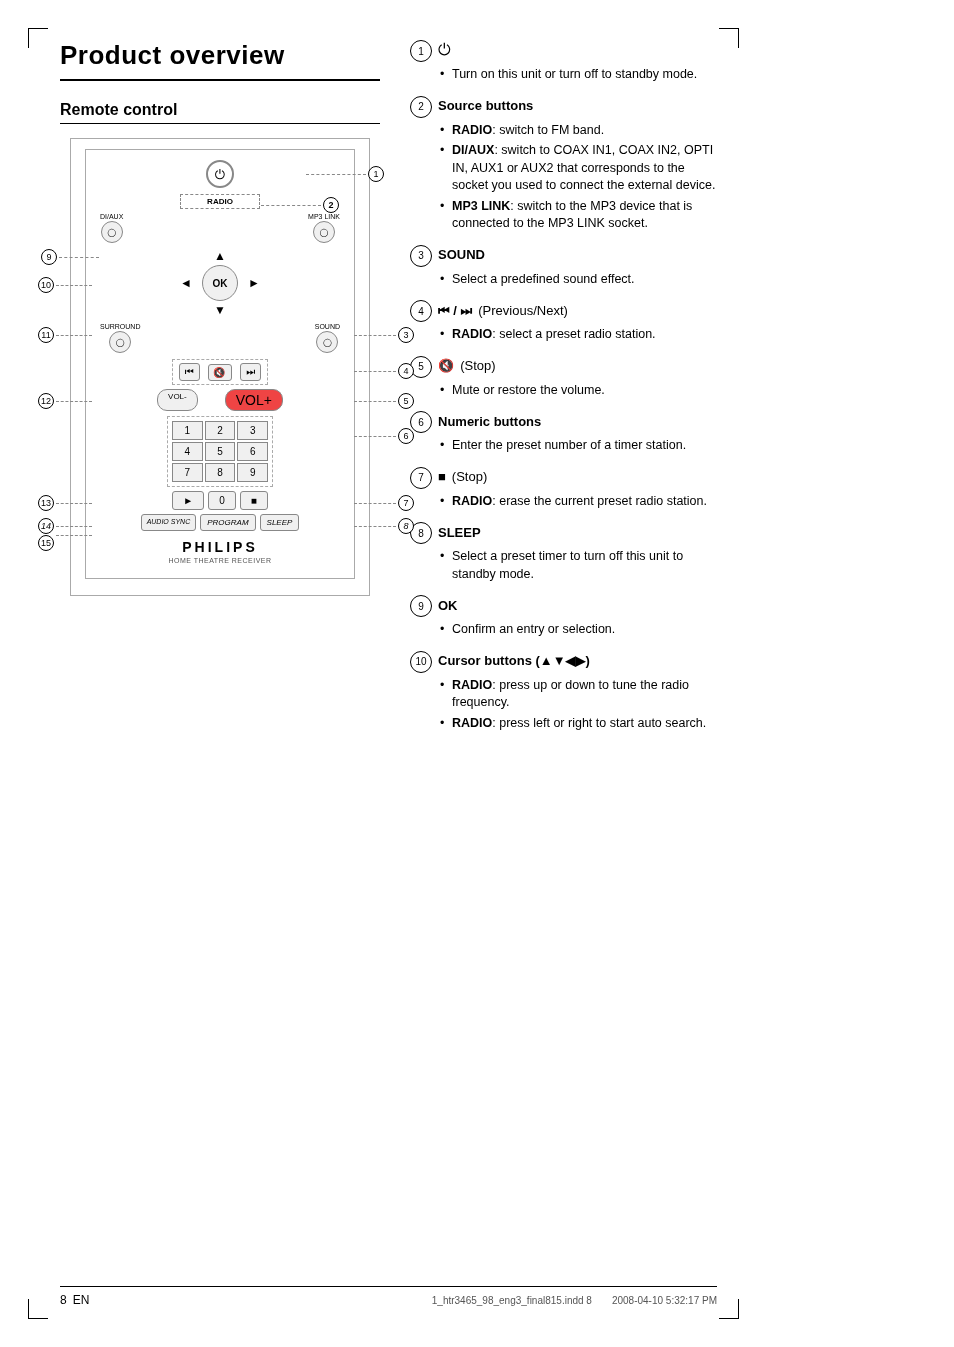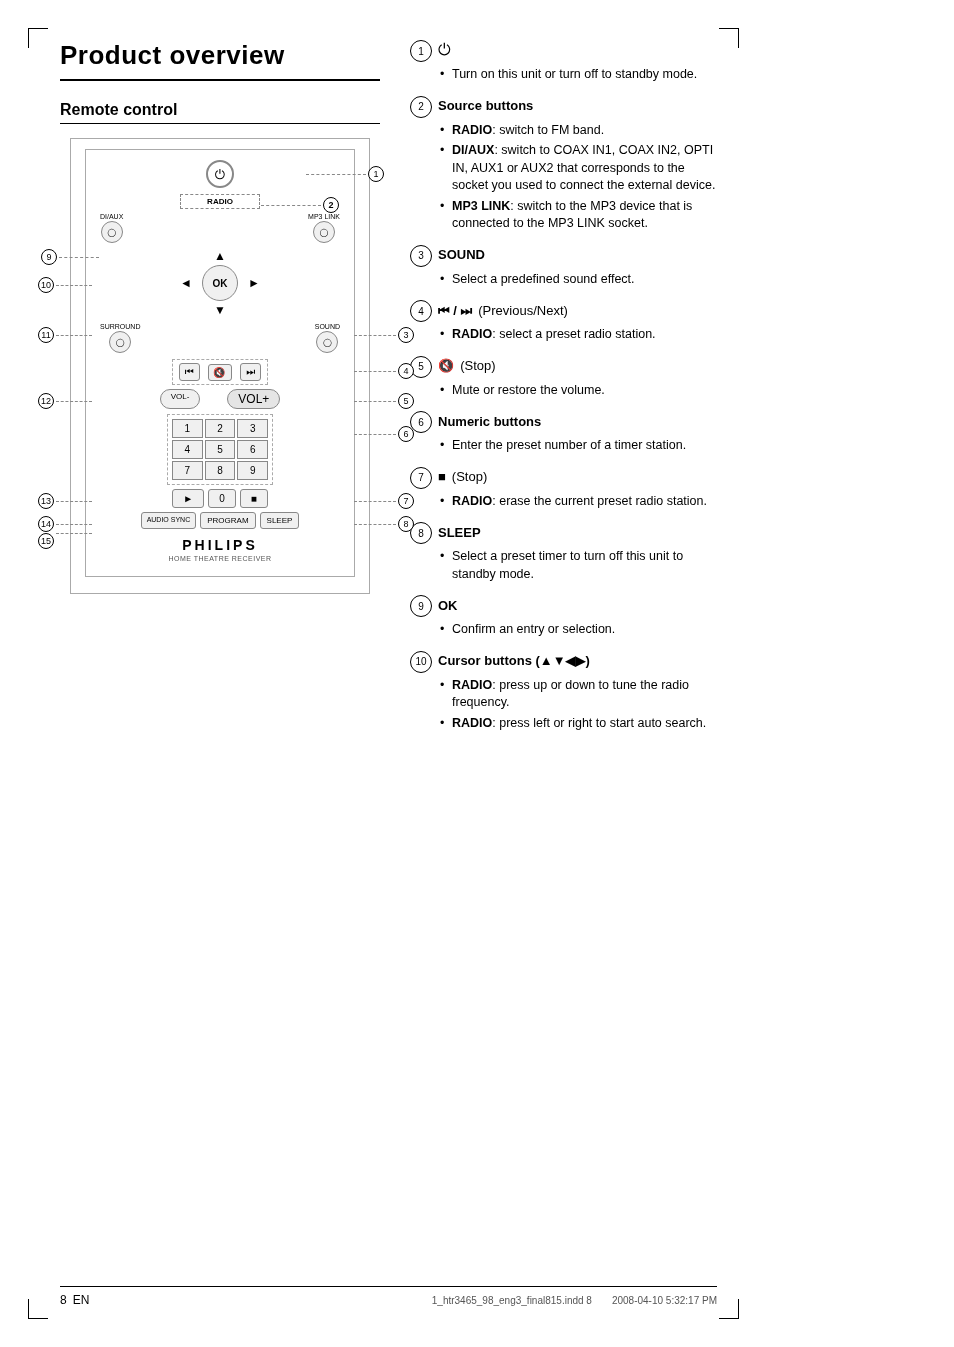--- a/index.html
+++ b/index.html
@@ -282,21 +282,21 @@
             </div>
 
             <div style="position:relative; display:flex; justify-content:center; gap:27px; margin-bottom:5px;">
 
               <div style="position:absolute; left:-58px; top:4px; display:flex; align-items:center; gap:2px;">
                 <span class="callout-circle">12</span>
                 <span style="width:36px; border-top:1px dashed #888; display:inline-block;"></span>
               </div>
 
               <div style="border:1px solid #888; border-radius:10px; padding:2px 10px; font-size:8px; background:#f0f0f0;">VOL-</div>
-              <div style="border:1px solid #888; border-radius:10px; padding:2px 10px; font-size:12px; background:#e5e5e5;">VOL+</div>
+              <div style="border:1px solid #888; border-radius:10px; padding:2px 10px; font-size:14px; background:#ef4444;">VOL+</div>
 
               <div style="position:absolute; right:-70px; top:4px; display:flex; align-items:center; gap:2px;">
                 <span style="width:42px; border-top:1px dashed #888; display:inline-block;"></span>
                 <span class="callout-circle">5</span>
               </div>
             </div>
 
             <div style="position:relative; margin-bottom:4px;">
               <div style="display:grid; grid-template-columns:repeat(3,1fr); gap:2px; width:106px; margin:0 auto; border:1px dashed #aaa; padding:4px;">
                 <div style="border:1px solid #888; text-align:center; padding:3px; font-size:10px; background:#f0f0f0;">1</div>
@@ -326,21 +326,21 @@
               <div style="border:1px solid #888; border-radius:3px; padding:3px 10px; font-size:10px; background:#f0f0f0;">►</div>
               <div style="border:1px solid #888; border-radius:3px; padding:3px 10px; font-size:10px; background:#f0f0f0;">0</div>
               <div style="border:1px solid #888; border-radius:3px; padding:3px 10px; font-size:10px; background:#f0f0f0;">■</div>
 
               <div style="position:absolute; right:-70px; top:4px; display:flex; align-items:center; gap:2px;">
                 <span style="width:42px; border-top:1px dashed #888; display:inline-block;"></span>
                 <span class="callout-circle">7</span>
               </div>
             </div>
 
-            <div style="position:relative; display:flex; justify-content:center; gap:4px; margin-bottom:8px;">
+            <div style="position:relative; display:flex; justify-content:center; gap:4px; margin-bottom:8px;font-style:italic;">
 
               <div style="position:absolute; left:-58px; top:4px; display:flex; align-items:center; gap:2px;">
                 <span class="callout-circle">14</span>
                 <span style="width:36px; border-top:1px dashed #888; display:inline-block;"></span>
               </div>
 
               <div style="border:1px solid #888; border-radius:3px; padding:3px 5px; font-size:7px; background:#f0f0f0; text-align:center; line-height:1.2;">AUDIO SYNC</div>
               <div style="border:1px solid #888; border-radius:3px; padding:3px 6px; font-size:8px; background:#f0f0f0;">PROGRAM</div>
               <div style="border:1px solid #888; border-radius:3px; padding:3px 6px; font-size:8px; background:#f0f0f0;">SLEEP</div>
 

